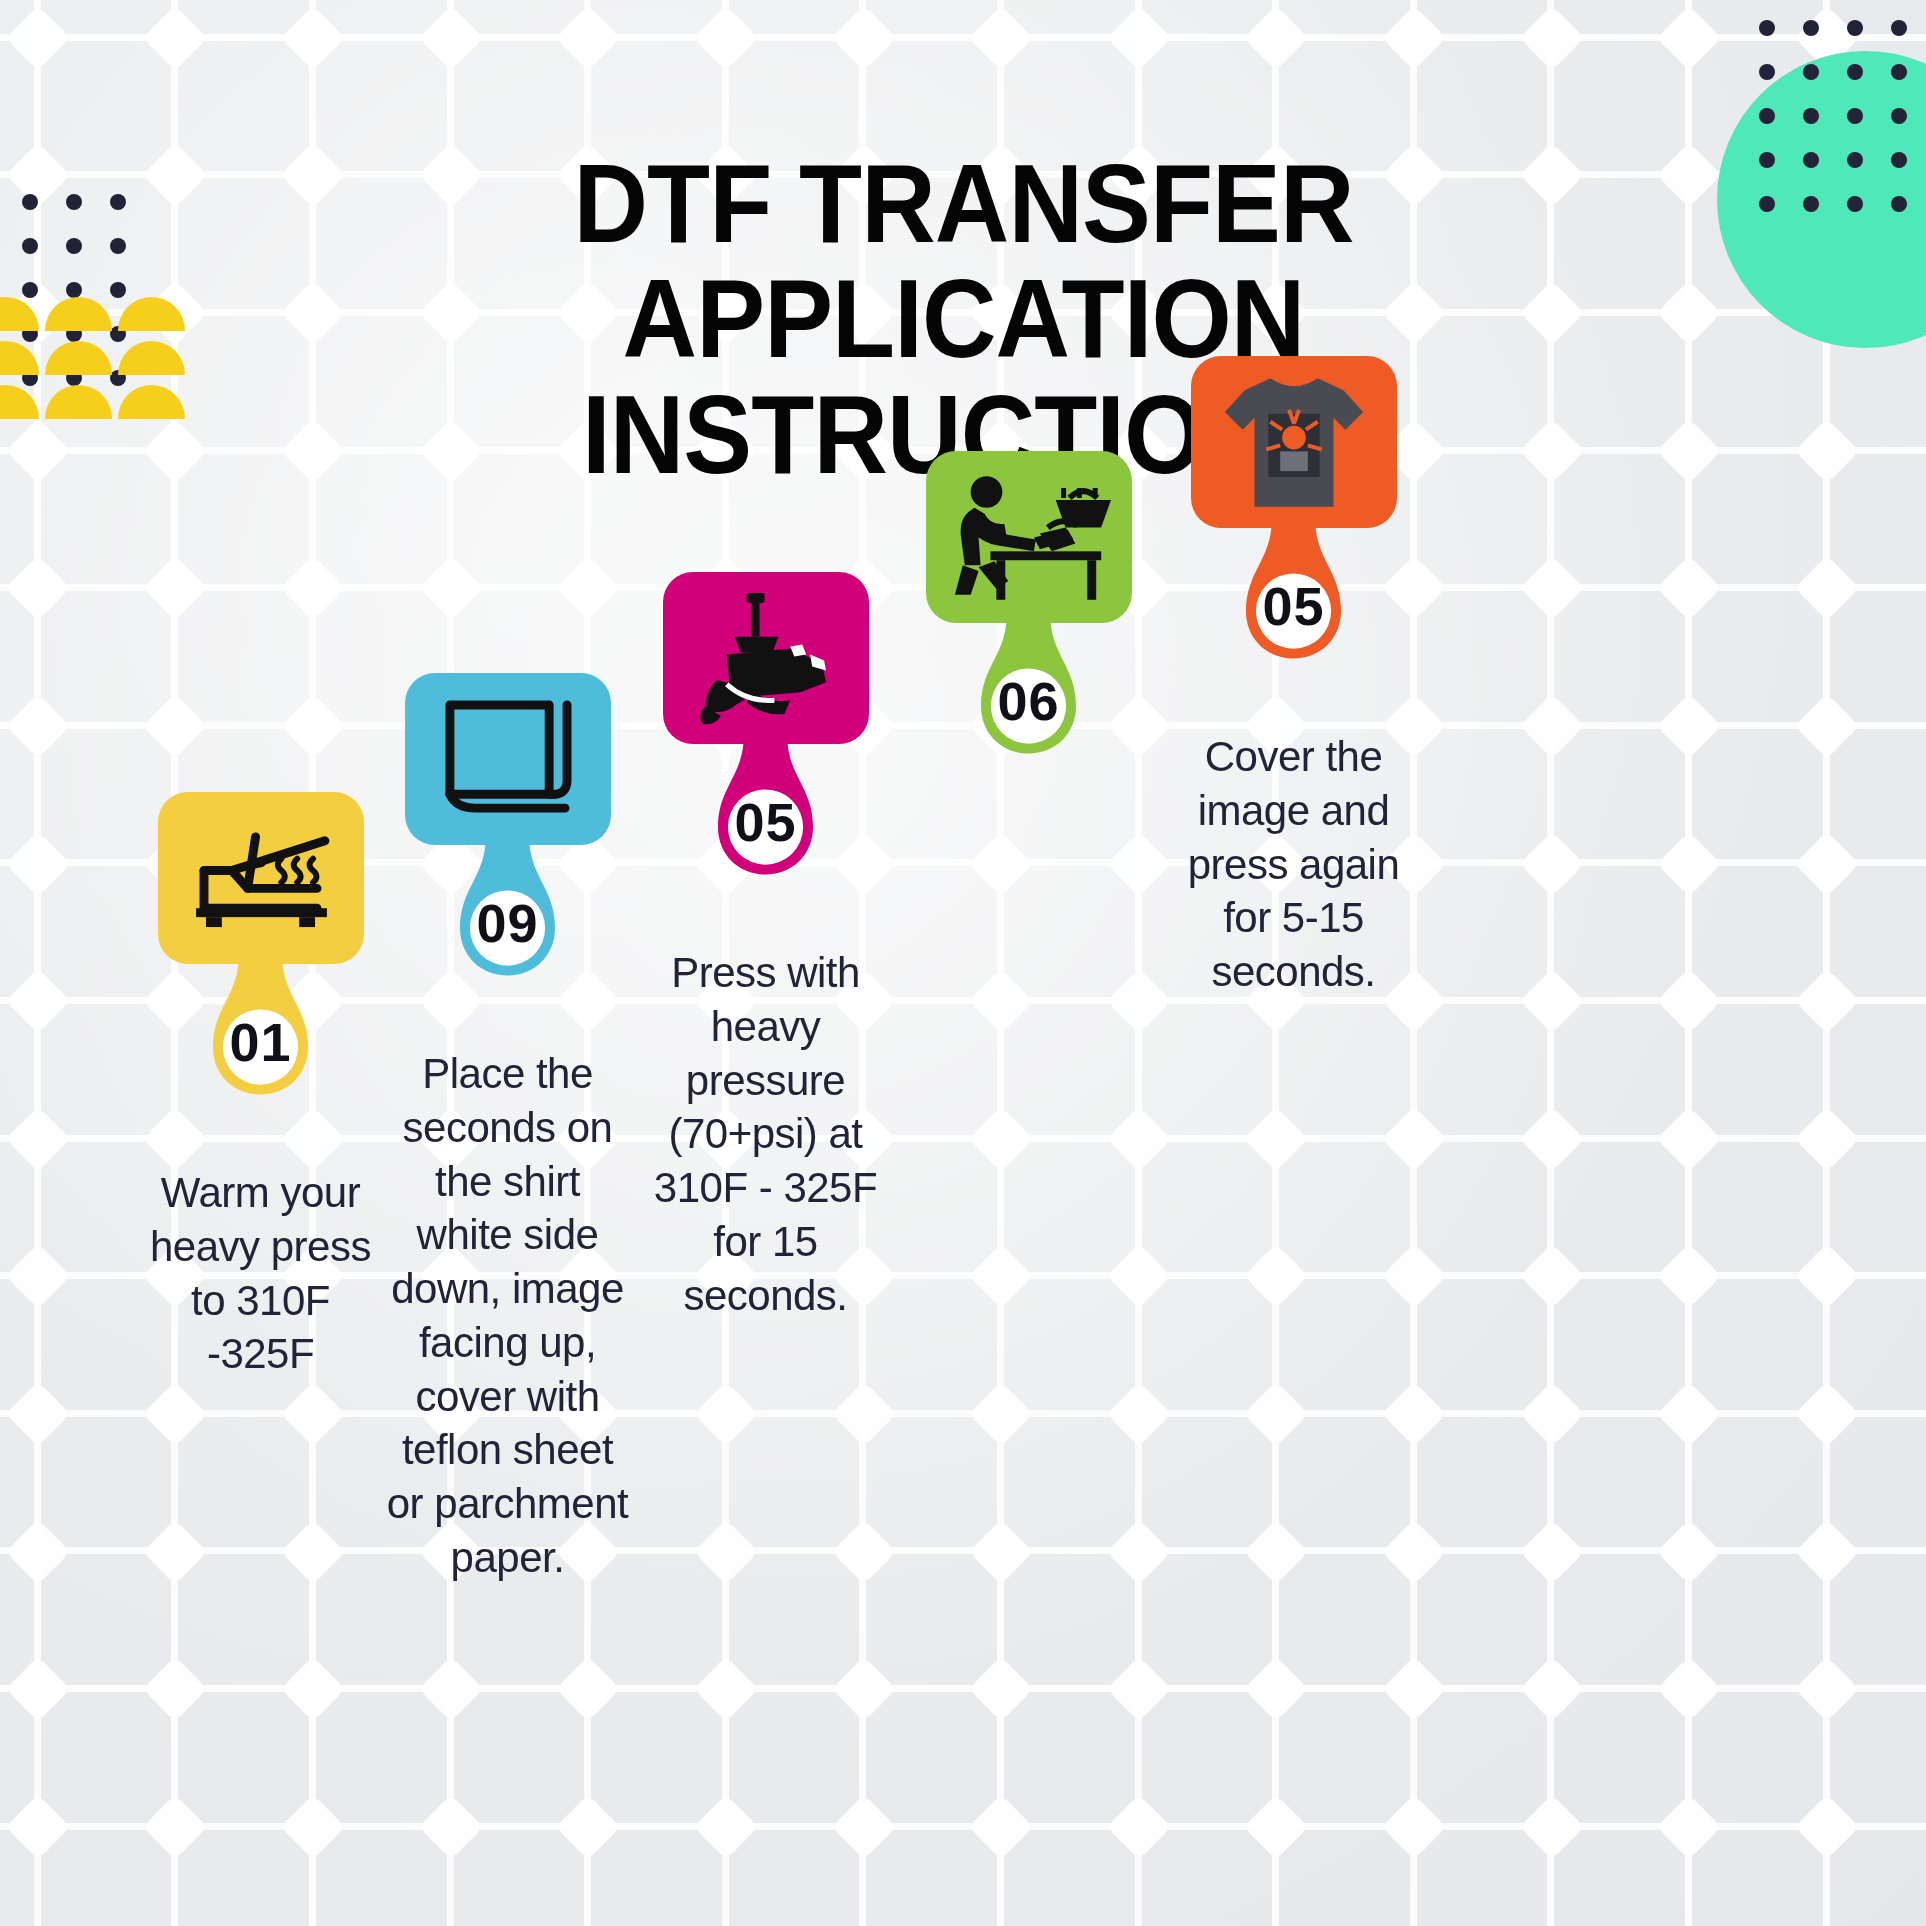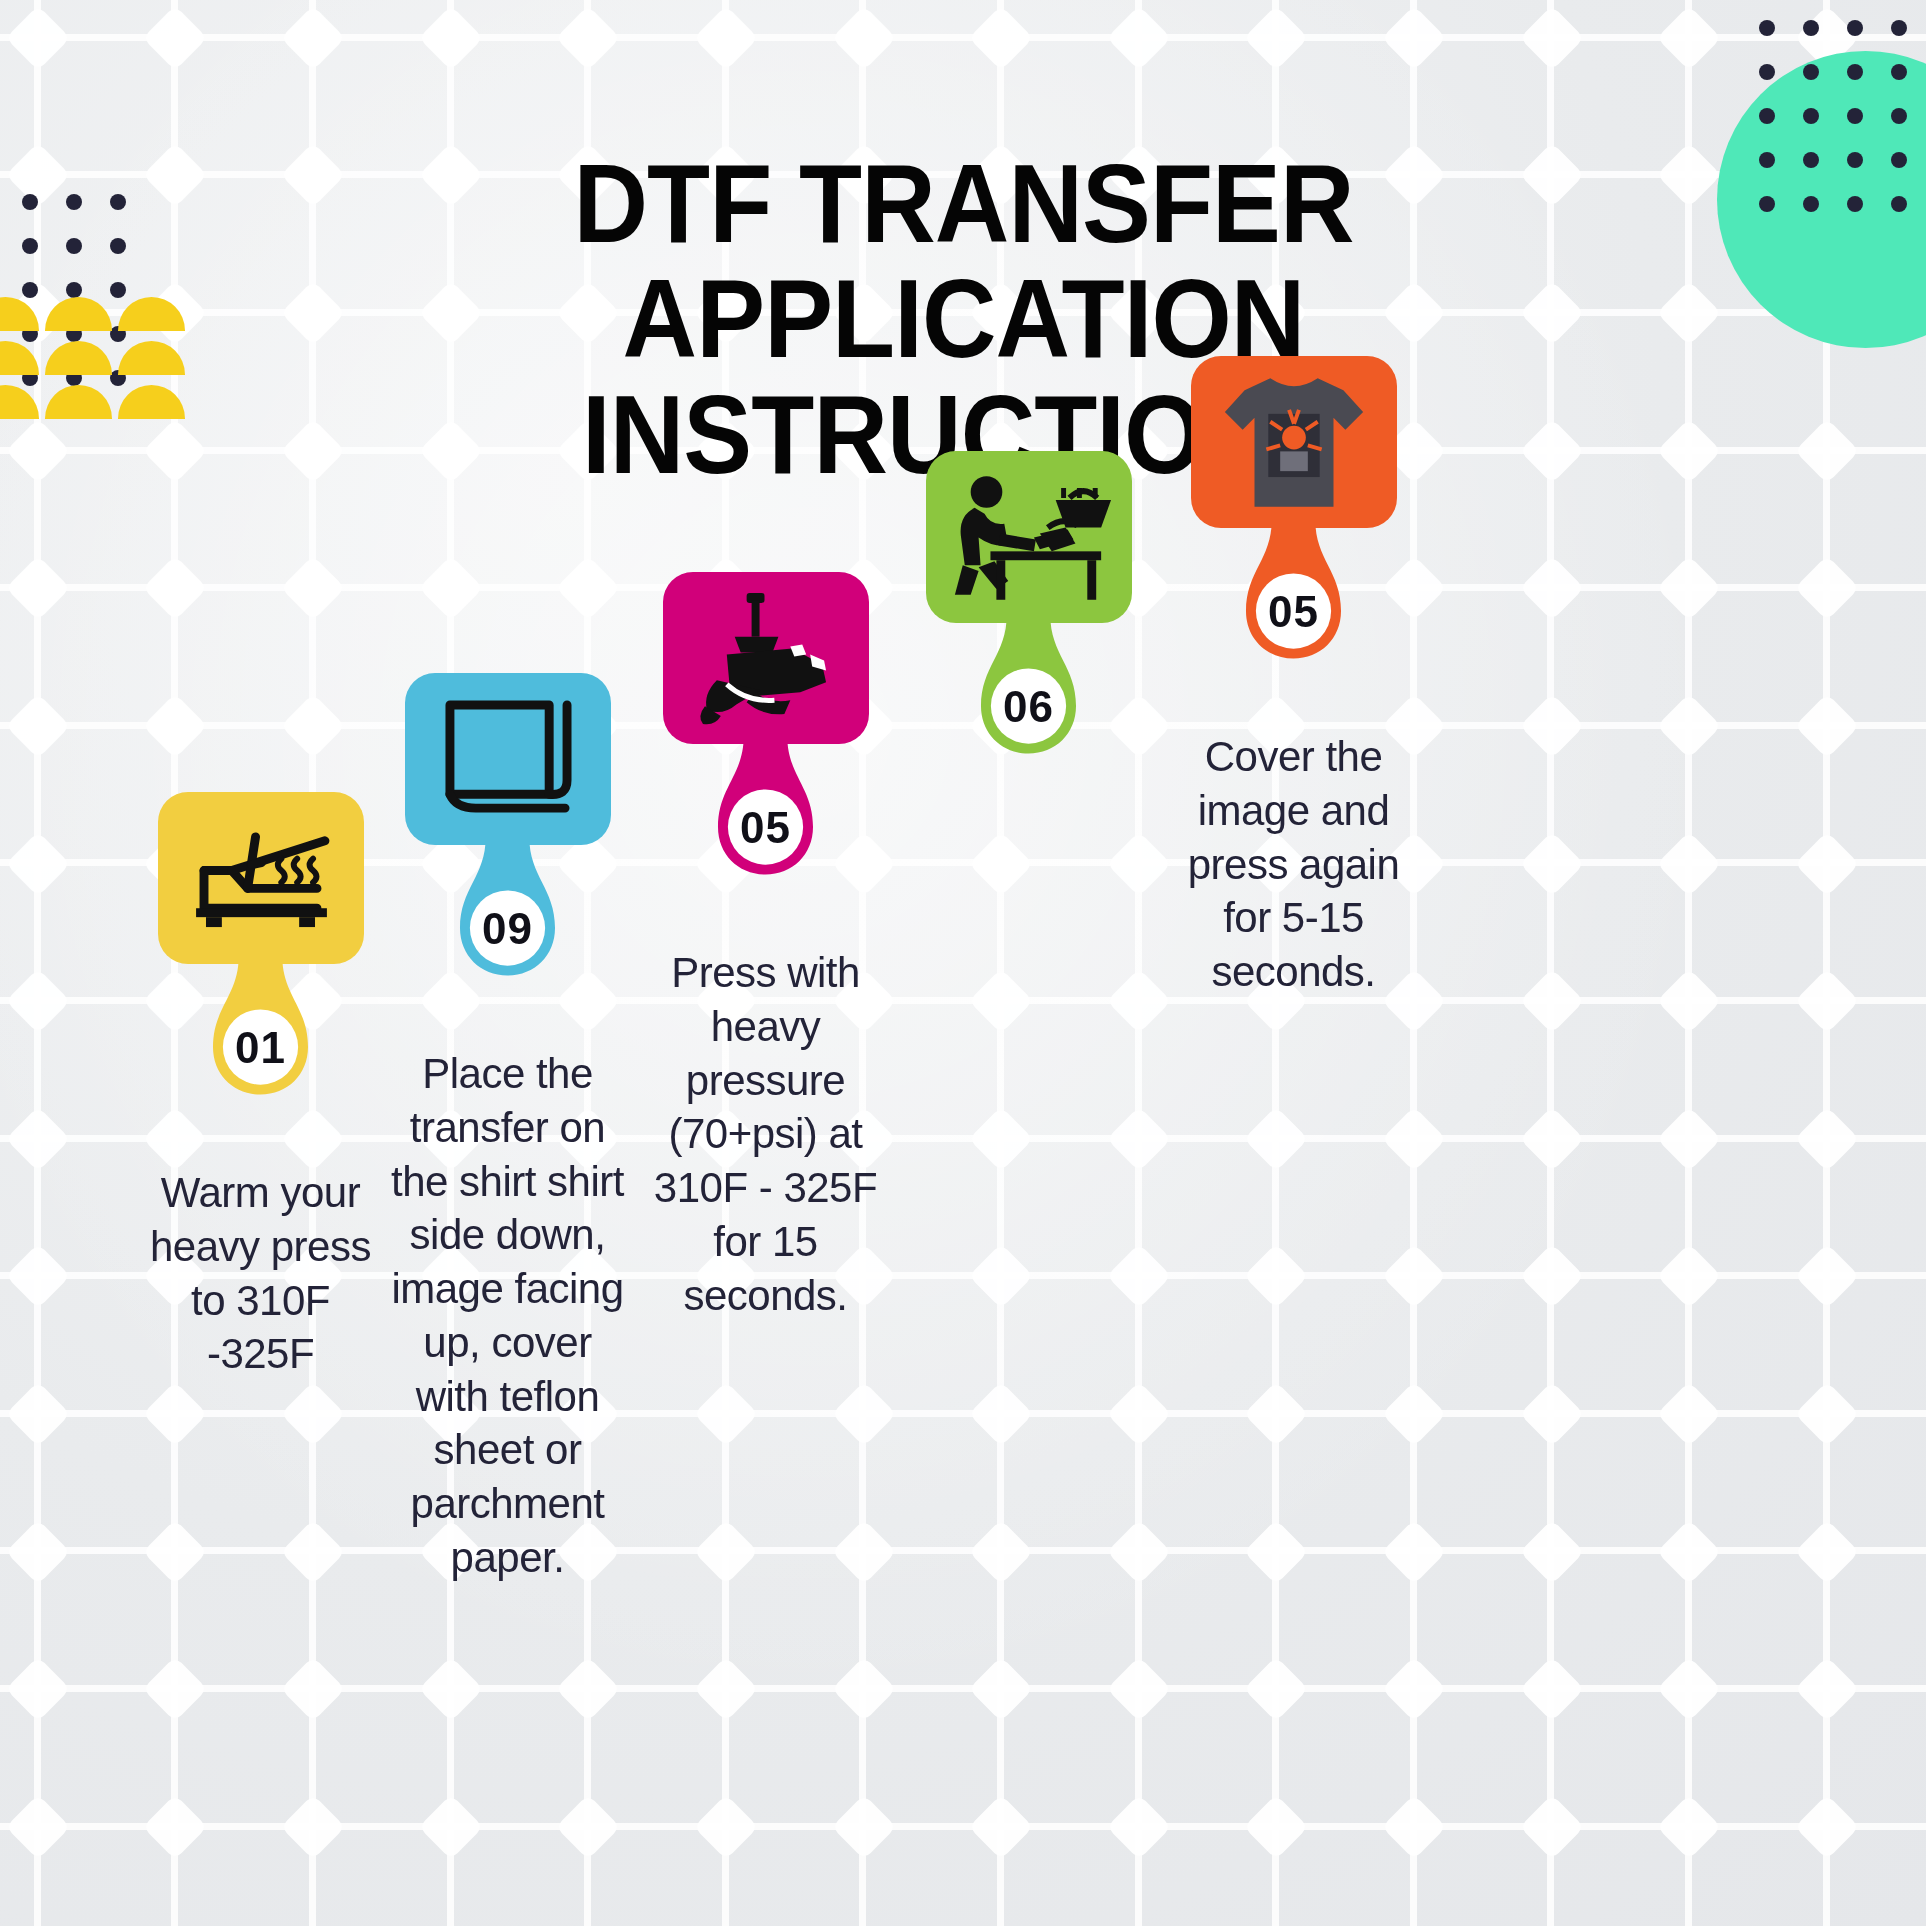--- a/index.html
+++ b/index.html
@@ -155,21 +155,21 @@
   .connector svg { display: block; }
 
   .num {
     position: absolute;
     left: 0;
     right: 0;
     bottom: 14px;
     text-align: center;
     font-family: "Liberation Sans", sans-serif;
     font-weight: 700;
-    font-size: 44px;
+    font-size: 54px;
     letter-spacing: 1px;
     color: #101018;
     z-index: 4;
   }
 
   .caption {
     margin-top: 16px;
     width: 249px;
     text-align: center;
     font-family: "Liberation Sans", sans-serif;
@@ -581,21 +581,21 @@
     </svg>
           </span>
         </div>
         <div class="connector">
           <svg width="119" height="194" viewBox="0 0 120 196">
             <path d="M38 0 C38 40 12 52 12 92 C12 120 33 140 60 140 C87 140 108 120 108 92 C108 52 82 40 82 0 Z" fill="#4FBCDC"></path>
             <circle cx="60" cy="92" r="38" fill="#ffffff"></circle>
           </svg>
           <div class="num" style="bottom:77px">09</div>
         </div>
-        <div class="caption">Place the transfer on the shirt shirt side down, image facing up, cover with teflon sheet or parchment paper.</div>
+        <div class="caption">Place the seconds on the shirt white side down, image facing up, cover with teflon sheet or parchment paper.</div>
       </div>
       <div class="step" style="left: 541px; top: 216px;">
         <div class="card" style="background:#D1007A">
           <span>
             <svg width="149" height="139" viewBox="0 0 150 140" fill="#111">
       <rect x="56" y="4" width="18" height="10" rx="3"></rect>
       <rect x="61" y="12" width="8" height="36"></rect>
       <path d="M44 48 h44 l-6 16 h-32 z"></path>
       <path d="M36 66 l66 -6 l30 16 l4 18 l-26 10 l-70 6 z"></path>
       <path d="M100 58 l12 -2 l4 10 l-12 2 z" fill="#fff"></path>

